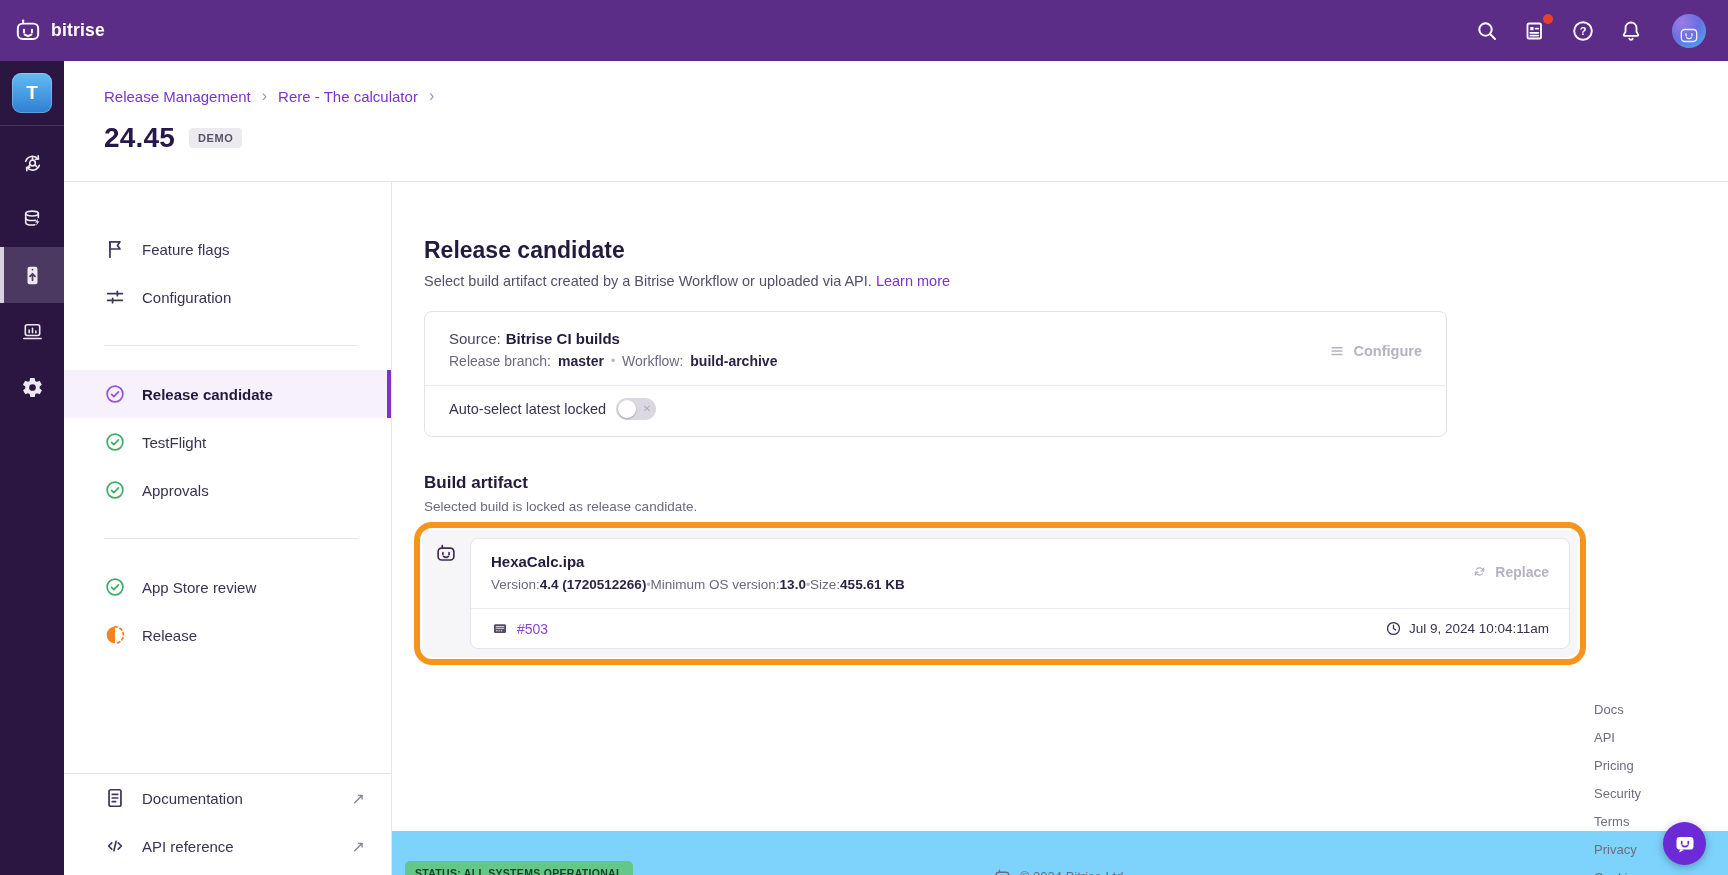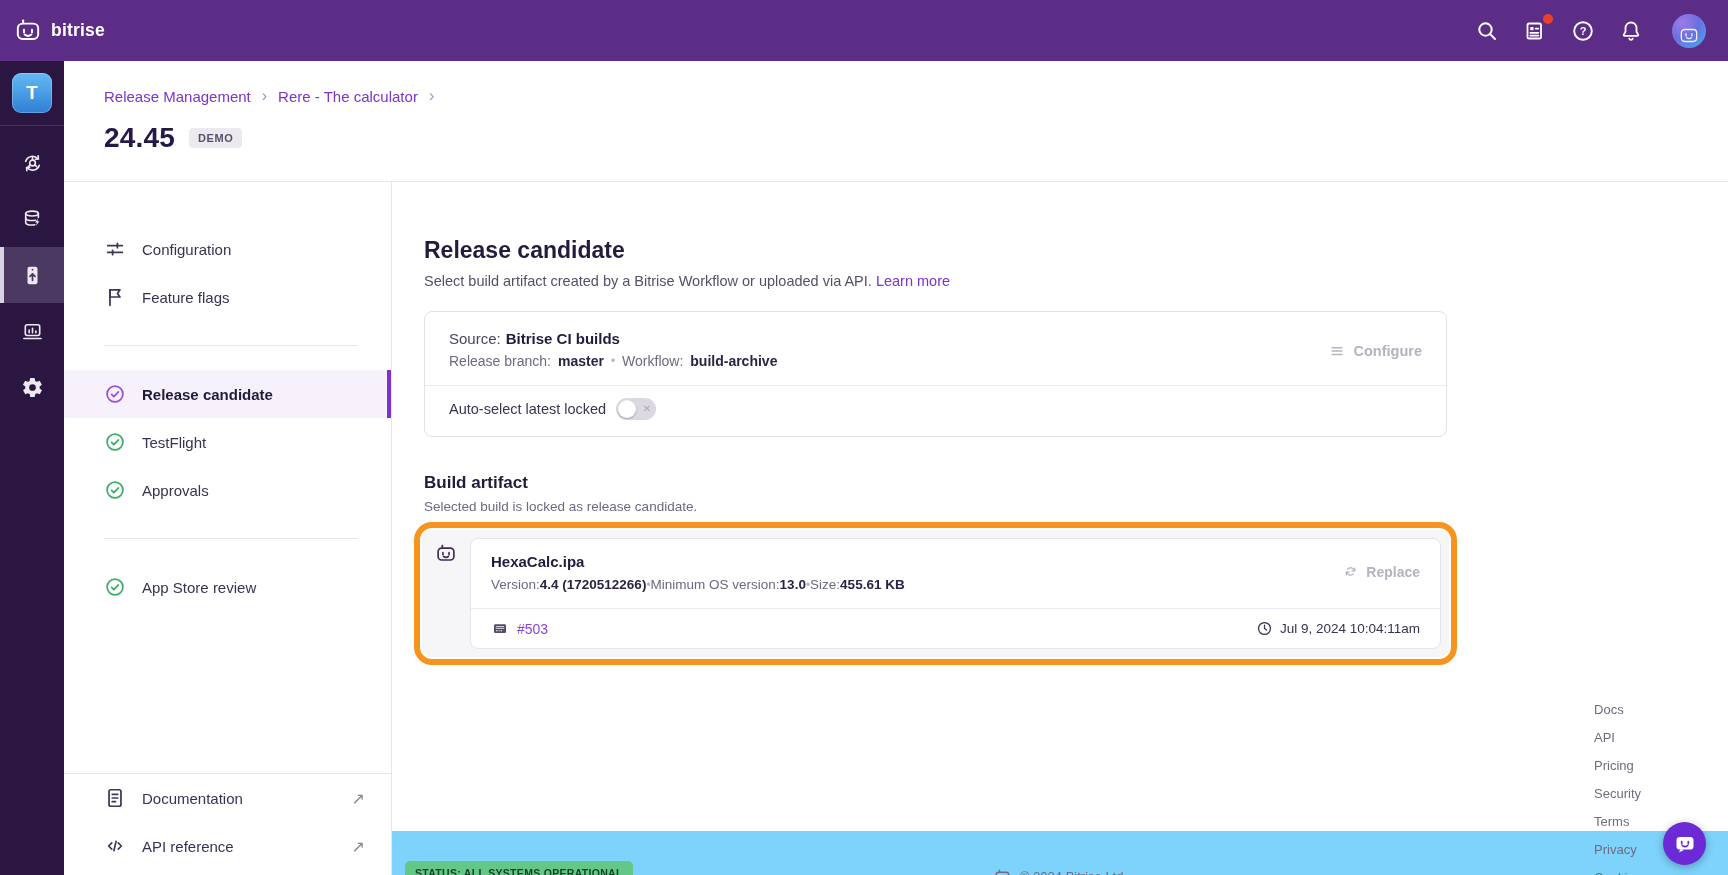--- a/index.html
+++ b/index.html
@@ -87,21 +87,21 @@
   .ghost-btn svg { width:18px; height:18px; }
 
   .toggle { width:40px; height:22px; border-radius:11px; background:#DCD8E1; display:flex; align-items:center;
             justify-content:space-between; padding:0 5px 0 2px; cursor:pointer; flex-shrink:0; }
   .toggle-knob { width:18px; height:18px; border-radius:50%; background:#fff; box-shadow:0 1px 2px rgba(0,0,0,.25); }
   .toggle-x { color:#AEAAB8; font-size:10px; font-weight:700; line-height:1; }
 
   .ba-title { margin-top:36px; font-size:17px; font-weight:800; color:#241A3E; }
   .ba-sub { margin-top:6px; font-size:13.5px; color:#6E6880; }
 
-  .artifact-outer { margin:8px 0 0 -10px; width:1043px; border:6px solid #F7941E; border-radius:18px; padding:2px; }
+  .artifact-outer { margin:8px 0 0 -10px; width:1172px; border:6px solid #F7941E; border-radius:18px; padding:2px; }
   .artifact-card { background:#F6F5F8; border-radius:10px; display:flex; }
   .artifact-gutter { width:48px; display:flex; justify-content:center; padding-top:13px; color:#3E2B55; }
   .artifact-gutter svg { width:22px; height:21px; }
   .artifact-inner { flex:1; margin:8px 8px 8px 0; background:#fff; border:1px solid #E7E4EC; border-radius:8px; position:relative; }
   .ai-top { padding:14px 20px 16px; }
   .ai-name { font-size:15px; font-weight:700; color:#241A3E; }
   .ai-meta { margin-top:7px; font-size:13.5px; color:#6E6880; display:flex; align-items:center; }
   .ai-meta b { color:#2C2344; font-weight:700; }
   .replace-btn { position:absolute; top:24px; right:20px; display:flex; align-items:center; gap:7px;
                  color:#B6B2BF; background:none; border:none; font-size:14px; font-weight:600; cursor:default; }
@@ -239,36 +239,36 @@
         <span class="version-title">24.45</span>
         <span class="demo-badge">DEMO</span>
       </div>
     </div>
 
     <div class="page-body">
 
       <nav class="sidenav">
         <a class="nav-item">
           <span class="nav-ic">
+            <svg viewBox="0 0 24 24" fill="none" stroke="currentColor" stroke-width="1.9" stroke-linecap="round" stroke-linejoin="round">
+              <path d="M6.5 21V4.2"></path>
+                <path d="M6.5 4.2h10.9l-2.7 3.9 2.7 3.9H6.5z"></path>
+            </svg>
+          </span>
+          <span class="nav-label">Feature flags</span>
+        </a>
+        <a class="nav-item">
+          <span class="nav-ic">
             <svg viewBox="0 0 24 24" fill="none" stroke="currentColor" stroke-width="1.9" stroke-linecap="round">
               <path d="M4 8.2h16M4 15.8h16"></path>
                 <path d="M14.6 5.8v4.8M9.4 13.4v4.8"></path>
             </svg>
           </span>
           <span class="nav-label">Configuration</span>
         </a>
-        <a class="nav-item">
-          <span class="nav-ic">
-            <svg viewBox="0 0 24 24" fill="none" stroke="currentColor" stroke-width="1.9" stroke-linecap="round" stroke-linejoin="round">
-              <path d="M6.5 21V4.2"></path>
-                <path d="M6.5 4.2h10.9l-2.7 3.9 2.7 3.9H6.5z"></path>
-            </svg>
-          </span>
-          <span class="nav-label">Feature flags</span>
-        </a>
 
         <div class="nav-div"></div>
 
         <a class="nav-item active">
           <span class="nav-ic st-active">
             <svg viewBox="0 0 24 24" fill="none" stroke="currentColor" stroke-width="1.9" stroke-linecap="round" stroke-linejoin="round">
               <circle cx="12" cy="12" r="8.6"></circle>
                 <path d="M8.3 12.4l2.5 2.5 4.9-5.3"></path>
             </svg>
           </span>
@@ -296,20 +296,29 @@
         <div class="nav-div"></div>
 
         <a class="nav-item">
           <span class="nav-ic st-done">
             <svg viewBox="0 0 24 24" fill="none" stroke="currentColor" stroke-width="1.9" stroke-linecap="round" stroke-linejoin="round">
               <circle cx="12" cy="12" r="8.6"></circle>
                 <path d="M8.3 12.4l2.5 2.5 4.9-5.3"></path>
             </svg>
           </span>
           <span class="nav-label">App Store review</span>
+        </a>
+        <a class="nav-item">
+          <span class="nav-ic st-partial">
+            <svg viewBox="0 0 24 24">
+              <path d="M12 2.9a9.1 9.1 0 0 0 0 18.2z" fill="currentColor"></path>
+              <path d="M12 2.9a9.1 9.1 0 0 1 0 18.2" fill="none" stroke="currentColor" stroke-width="1.9" stroke-dasharray="2.6 3.1" stroke-linecap="round"></path>
+            </svg>
+          </span>
+          <span class="nav-label">Release</span>
         </a>
 
         <div class="nav-spacer"></div>
         <div class="nav-div full"></div>
 
         <a class="nav-item">
           <span class="nav-ic">
             <svg viewBox="0 0 24 24" fill="none" stroke="currentColor" stroke-width="1.9" stroke-linecap="round" stroke-linejoin="round">
               <rect x="5.5" y="3" width="13" height="18" rx="2"></rect>
                 <path d="M9 8h6M9 12h6M9 16h3.6"></path>

